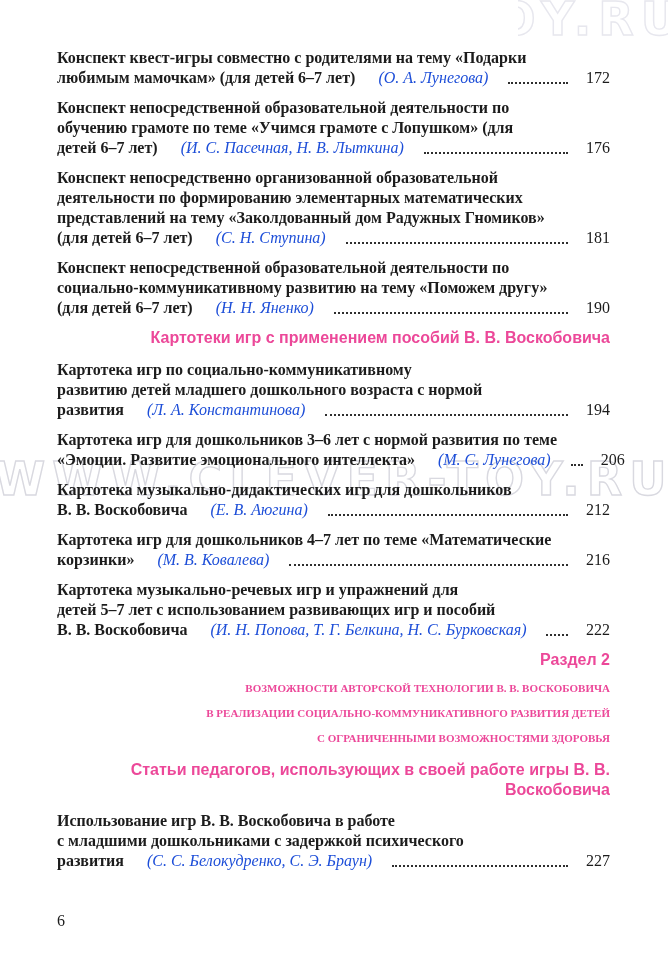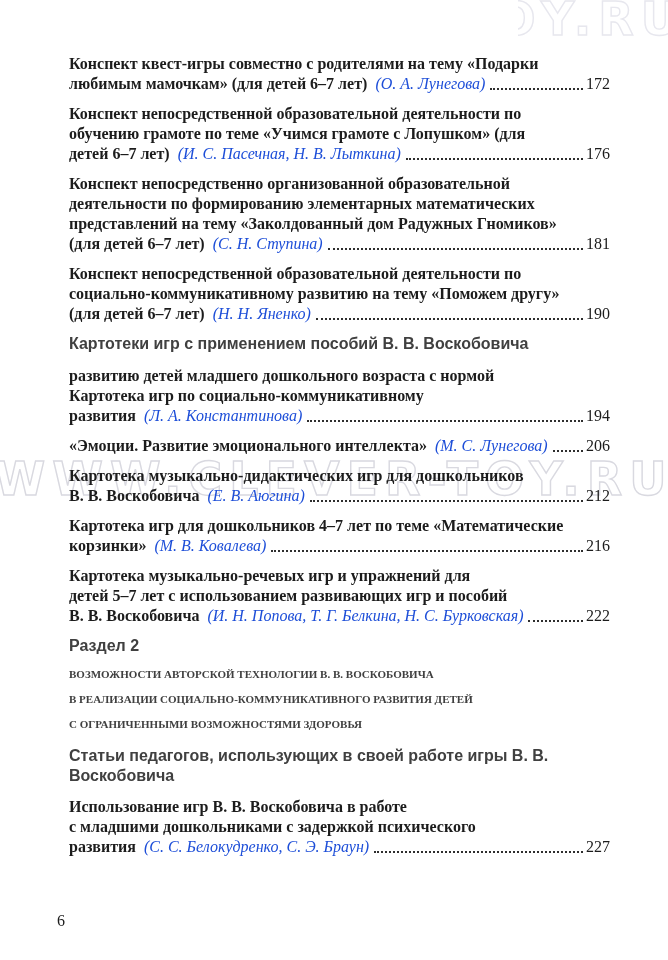--- a/index.html
+++ b/index.html
@@ -35,30 +35,30 @@
     overflow:hidden;
     pointer-events:none;
   }
   .wm-top-clip .watermark{
     position:absolute;left:-512px;top:-8px;
     -webkit-text-stroke-color:#e7e7ee;
   }
   
   .toc{
     position:absolute;
-    left:57px;right:58px;top:54px;margin-left:12px;
+    left:57px;right:58px;top:48px;
   }
   .entry{
     font-size:16px;
     line-height:20px;
     font-weight:700;
     margin-bottom:10px;
   }
   .entry .line{display:block;}
-  .entry .lastline{display:flex;}
+  .entry .lastline{display:flex;gap:15px;}
   .entry .lasttext{white-space:nowrap;}
   .entry .author{
     font-style:italic;
     font-weight:400;
     white-space:nowrap;
     margin-left:8px;
     color:#1d4ed8;
   }
   .entry .dots{
     flex:1;
@@ -68,24 +68,24 @@
     align-self:flex-end;
   }
   .entry .pagenum{
     font-weight:400;
     white-space:nowrap;
     text-align:right;
   }
   .header-sans{
     font-family:"Liberation Sans", sans-serif;
     font-weight:700;
-    text-align:left;
+    text-align:right;
     font-size:16px;
     line-height:20px;
-    color:#404040;
+    color:#ec4899;
   }
   .subheader{margin:2px 0 12px;}
   .section{margin:2px 0 5px;}
   .title{line-height:25px;margin:6px 0 5px;font-size:11px;font-family:Liberation Serif, serif;}
   .title .tline{display:block;}
   .subtitle{margin:9px 0 11px;}
   .page-number{
     position:absolute;
     left:57px;top:912px;
     font-size:16px;
@@ -139,30 +139,31 @@
         <span class="line">социально-коммуникативному развитию на тему «Поможем другу»</span>
         <div class="lastline">
           <span class="lasttext">(для детей 6–7 лет)</span>
           <span class="author">(Н. Н. Яненко)</span>
           <span class="dots"></span>
           <span class="pagenum">190</span>
         </div>
       </div>
       <div class="header-sans subheader">Картотеки игр с применением пособий В. В. Воскобовича</div>
       <div class="entry">
+        <span class="line">Картотека игр по социально-коммуникативному</span>
         <span class="line">развитию детей младшего дошкольного возраста с нормой</span>
-        <span class="line">Картотека игр по социально-коммуникативному</span>
         <div class="lastline">
           <span class="lasttext">развития</span>
           <span class="author">(Л. А. Константинова)</span>
           <span class="dots"></span>
           <span class="pagenum">194</span>
         </div>
       </div>
       <div class="entry">
+        <span class="line">Картотека игр для дошкольников 3–6 лет с нормой развития по теме</span>
         <div class="lastline">
           <span class="lasttext">«Эмоции. Развитие эмоционального интеллекта»</span>
           <span class="author">(М. С. Лунегова)</span>
           <span class="dots"></span>
           <span class="pagenum">206</span>
         </div>
       </div>
       <div class="entry">
         <span class="line">Картотека музыкально-дидактических игр для дошкольников</span>
         <div class="lastline">

